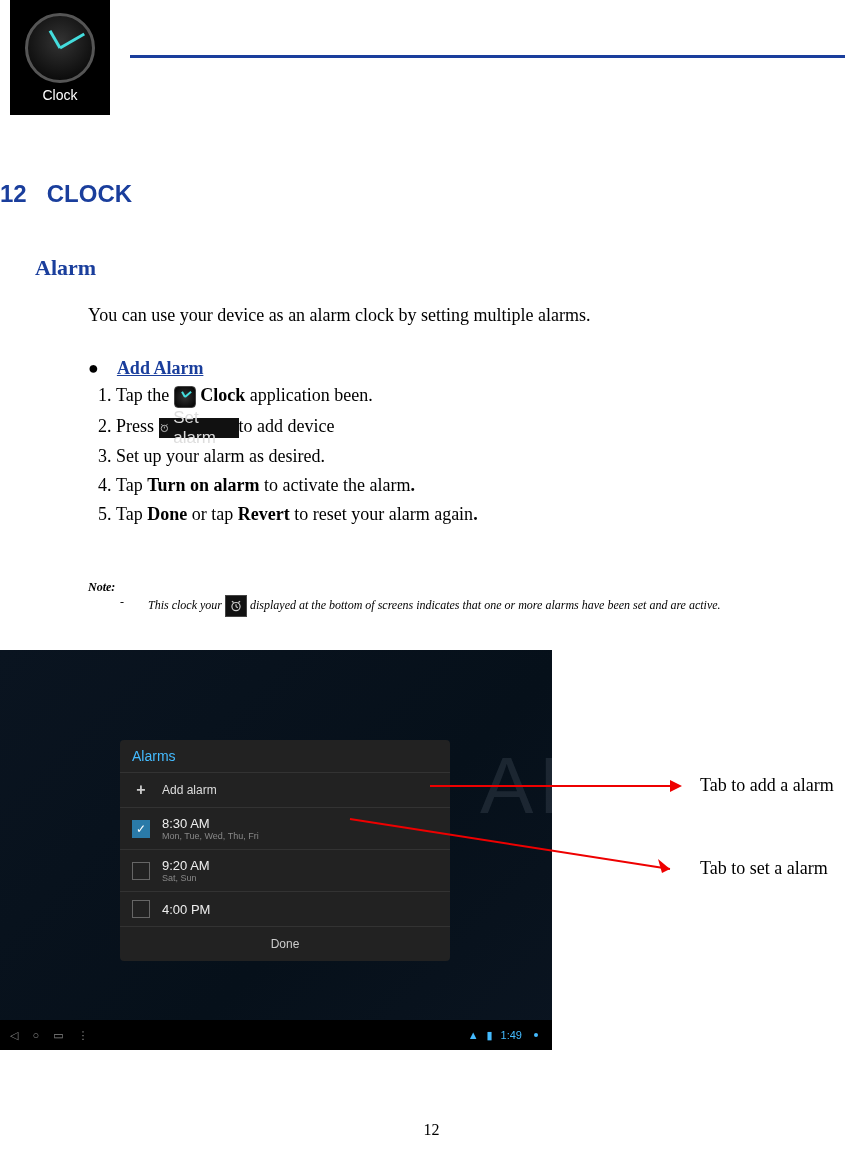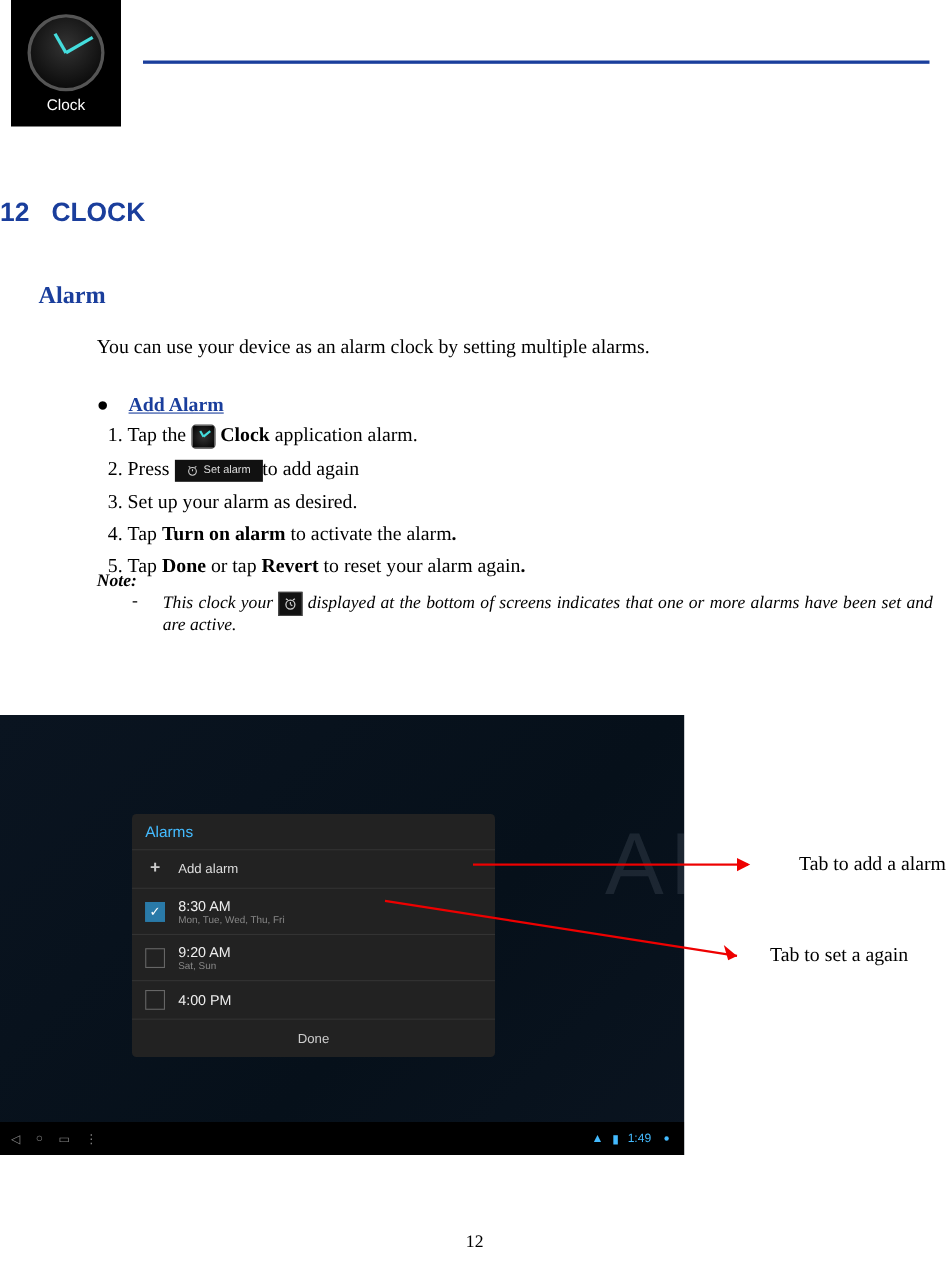--- a/index.html
+++ b/index.html
@@ -108,22 +108,22 @@
   .steps {
     position: absolute;
     left: 98px;
     top: 385px;
     font-size: 18px;
   }
   .steps li { margin-bottom: 8px; list-style-position: inside; }
   .note-block {
     position: absolute;
     left: 88px;
-    top: 520px;
-    font-size: 16px;
+    top: 580px;
+    font-size: 12px;
     width: 760px;
   }
   .note-label { font-style: italic; font-weight: bold; }
   .note-text { font-style: italic; text-align: justify; }
   .note-indent { margin-left: 60px; }
   .inline-icon {
     display: inline-flex;
     align-items: center;
     justify-content: center;
     vertical-align: middle;
@@ -142,36 +142,36 @@
     width:2px; height:8px; background:#4dd;
     transform:translate(-50%,-100%) rotate(50deg); transform-origin:bottom;
   }
   .icon-clock-small::after {
     content:""; position:absolute; left:50%; top:50%;
     width:2px; height:6px; background:#4dd;
     transform:translate(-50%,-100%) rotate(-30deg); transform-origin:bottom;
   }
   .icon-setalarm {
     width: 80px; height: 20px;
-    font-size: 10px;
+    font-size: 17px;
     gap:4px;
   }
   .icon-setalarm svg { width:12px; height:12px; }
   .icon-alarm-small {
     width: 22px; height: 22px;
     border:1px solid #444;
   }
   .icon-alarm-small svg { width:14px; height:14px; fill:#ccc; }
 
   
   .screenshot {
     position: absolute;
     left: 0;
     top: 650px;
-    width: 622px;
+    width: 552px;
     height: 400px;
     background: linear-gradient(135deg, #0a1420, #06101a 60%, #0a1420);
     overflow: hidden;
     font-family: Arial, sans-serif;
   }
   .ss-panel {
     position: absolute;
     left: 120px;
     top: 90px;
     width: 330px;
@@ -257,21 +257,20 @@
     position:absolute;
     left: 350px; top: 819px;
     width: 330px;
     height: 55px;
   }
   .arrow2 svg { width:100%; height:100%; overflow:visible; }
   .callout-text {
     position: absolute;
     font-size: 18px;
     font-family: "Times New Roman", serif;
-    text-align: right;
   }
   .ct1 { left: 700px; top: 775px; width: 160px; }
   .ct2 { left: 700px; top: 858px; width: 130px; text-align: justify; }
 
   .page-num {
     position: absolute;
     left: 0; right: 0;
     bottom: 18px;
     text-align: center;
     font-size: 16px;
@@ -301,33 +300,33 @@
 
 <div class="bullet-row">
   <span class="bullet-dot">●</span>
   <span class="bullet-label">Add Alarm</span>
 </div>
 
 <ol class="steps">
   <li>
     <span>Tap the </span>
     <span class="inline-icon icon-clock-small"></span>
-    <b>Clock</b><span> application alarm.</span>
+    <b>Clock</b><span> application been.</span>
   </li>
   <li>
     <span>Press </span>
     <span class="inline-icon icon-setalarm">
       <svg viewBox="0 0 24 24">
           <circle cx="12" cy="13" r="7" fill="none" stroke="#ccc" stroke-width="2"></circle>
           <line x1="12" y1="13" x2="12" y2="9" stroke="#ccc" stroke-width="2"></line>
           <line x1="5" y1="4" x2="8" y2="6" stroke="#ccc" stroke-width="2"></line>
           <line x1="19" y1="4" x2="16" y2="6" stroke="#ccc" stroke-width="2"></line>
         </svg>
       <span>Set alarm</span>
-    </span><span>to add again</span>
+    </span><span>to add device</span>
   </li>
   <li>Set up your alarm as desired.</li>
   <li>
     <span>Tap </span><b>Turn on alarm</b><span> to activate the alarm</span><b>.</b>
   </li>
   <li>
     <span>Tap </span><b>Done</b><span> or tap </span><b>Revert</b><span> to reset your alarm again</span><b>.</b>
   </li>
 </ol>
 
@@ -399,15 +398,15 @@
 
 <div class="callout-arrow arrow1"></div>
 <div class="callout-text ct1">Tab to add a alarm</div>
 
 <div class="arrow2">
   <svg>
       <line x1="0" y1="0" x2="320" y2="50" stroke="#e00" stroke-width="2"></line>
       <polygon points="320,50 308,40 312,54" fill="#e00"></polygon>
     </svg>
 </div>
-<div class="callout-text ct2">Tab to set a again</div>
+<div class="callout-text ct2">Tab to set a alarm</div>
 
 <div class="page-num">12</div>
 
 </body></html>

